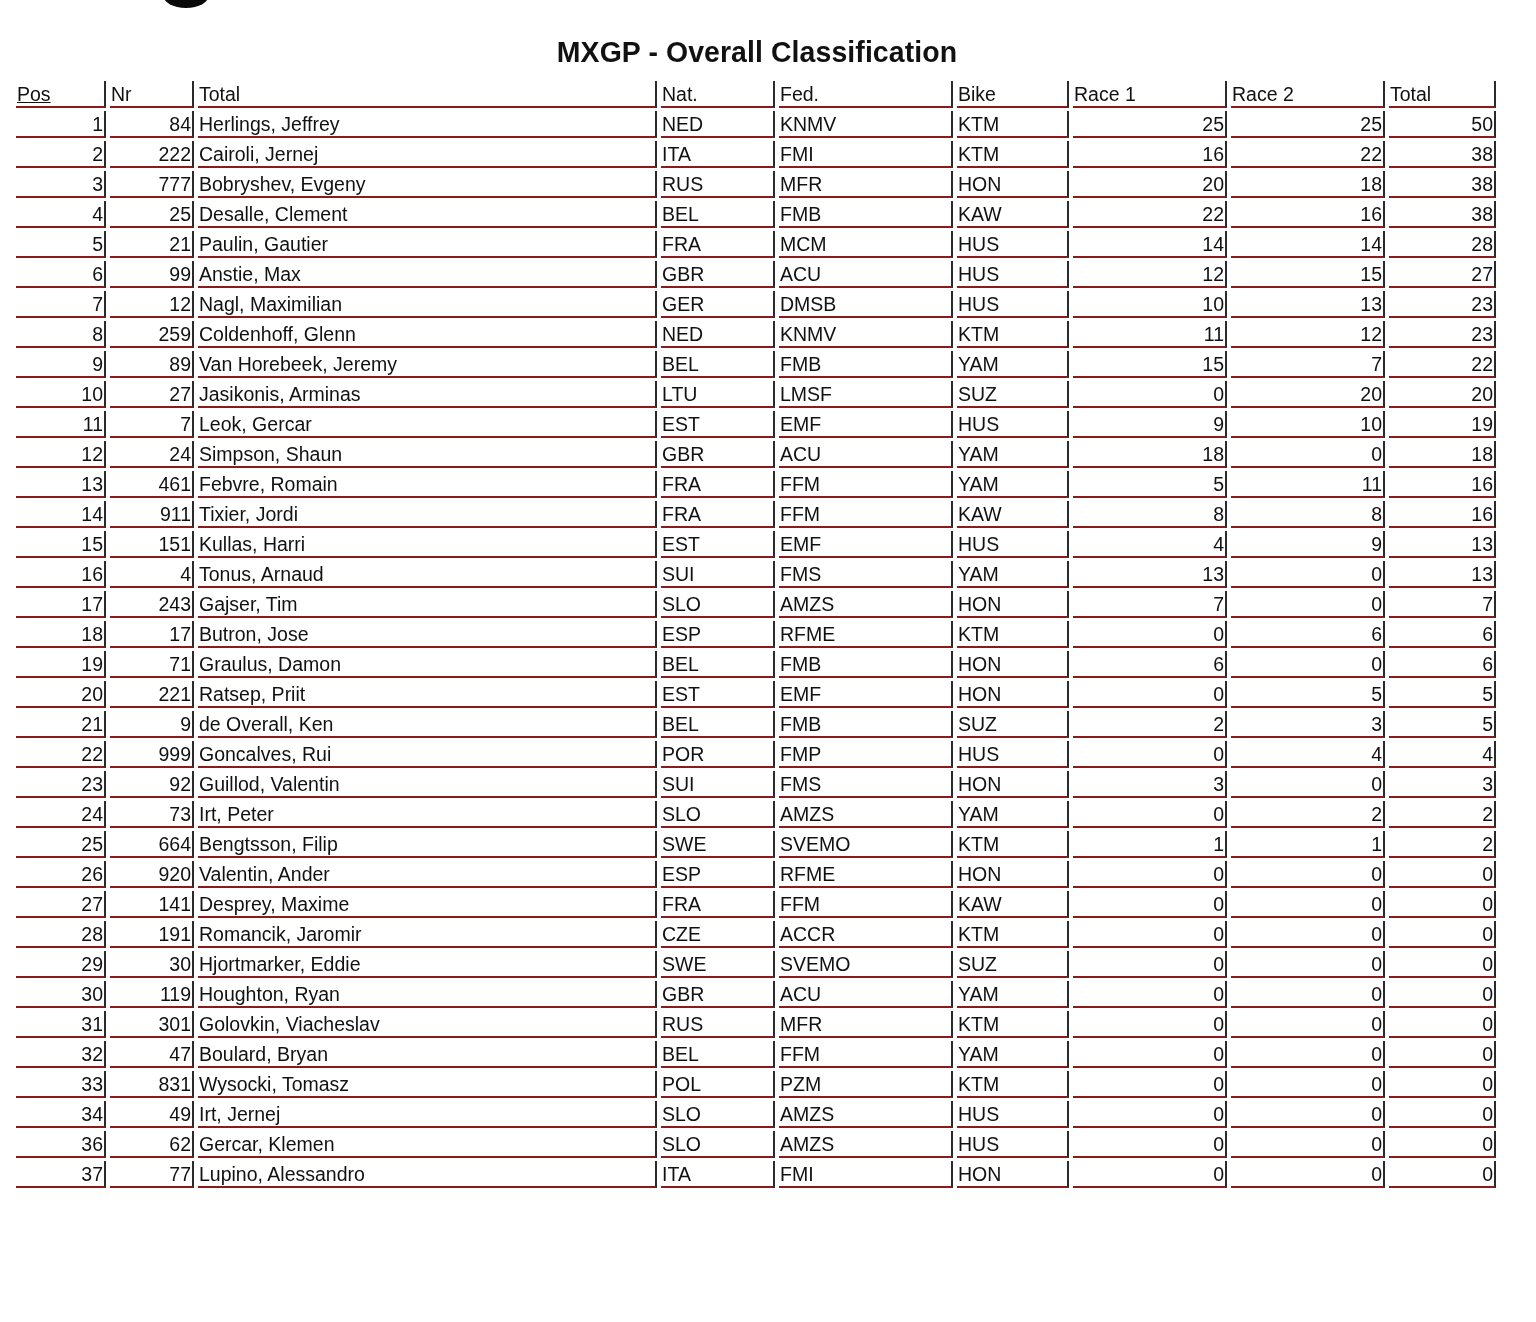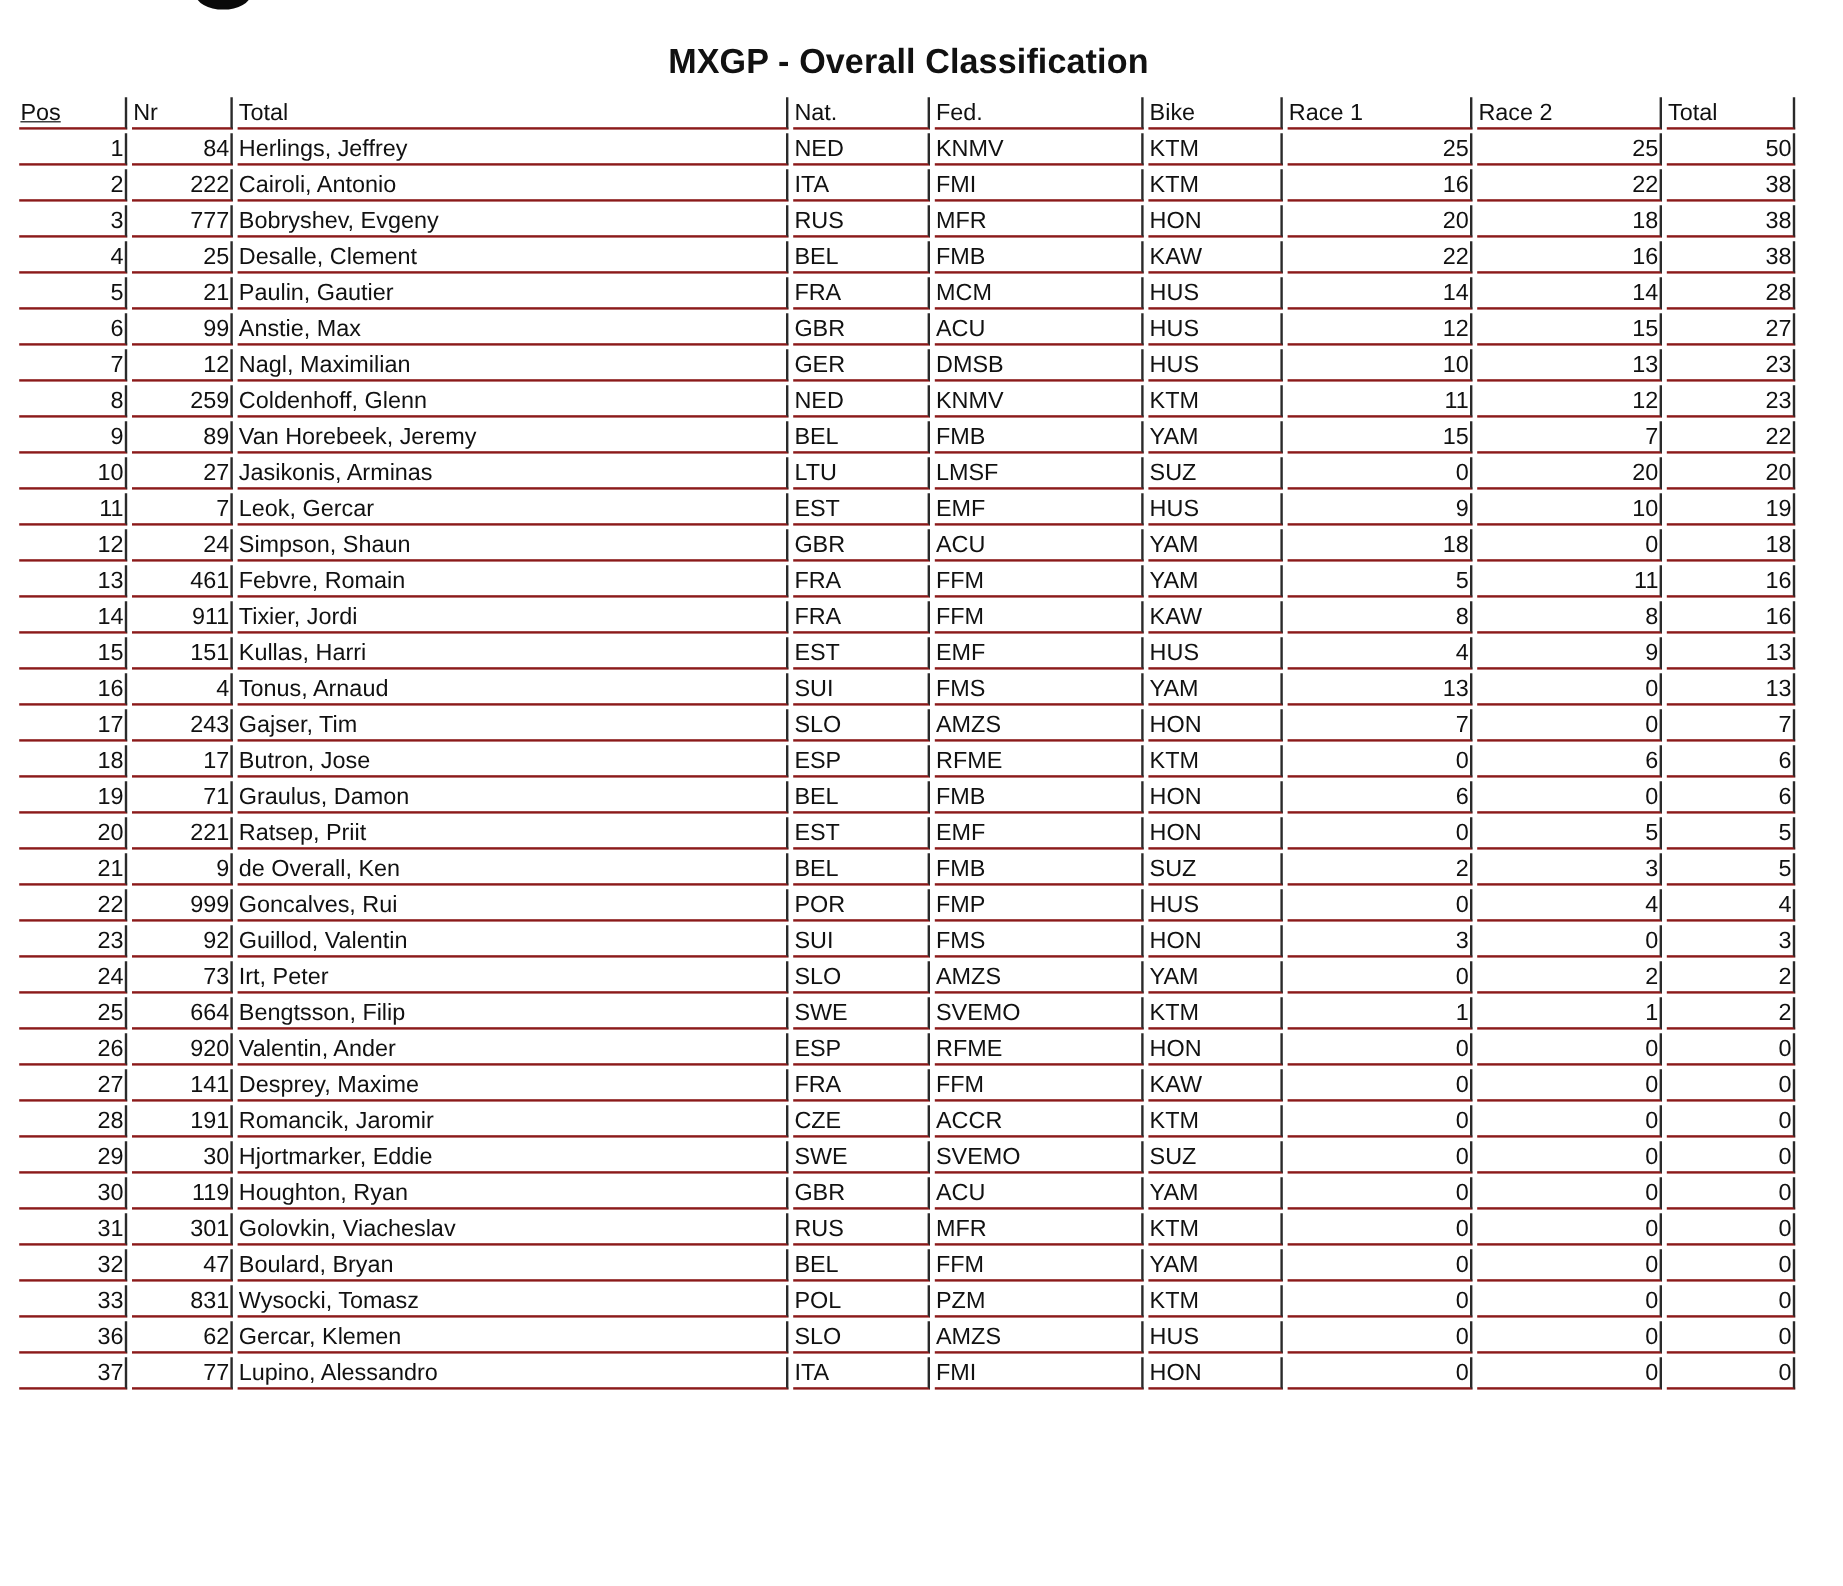--- a/index.html
+++ b/index.html
@@ -113,21 +113,21 @@
         <td class="txt">NED</td>
         <td class="txt">KNMV</td>
         <td class="txt">KTM</td>
         <td class="num">25</td>
         <td class="num">25</td>
         <td class="num">50</td>
       </tr>
       <tr>
         <td class="num">2</td>
         <td class="num">222</td>
-        <td class="txt">Cairoli, Antonio</td>
+        <td class="txt">Cairoli, Jernej</td>
         <td class="txt">ITA</td>
         <td class="txt">FMI</td>
         <td class="txt">KTM</td>
         <td class="num">16</td>
         <td class="num">22</td>
         <td class="num">38</td>
       </tr>
       <tr>
         <td class="num">3</td>
         <td class="num">777</td>
@@ -463,20 +463,31 @@
         <td class="num">831</td>
         <td class="txt">Wysocki, Tomasz</td>
         <td class="txt">POL</td>
         <td class="txt">PZM</td>
         <td class="txt">KTM</td>
         <td class="num">0</td>
         <td class="num">0</td>
         <td class="num">0</td>
       </tr>
       <tr>
+        <td class="num">34</td>
+        <td class="num">49</td>
+        <td class="txt">Irt, Jernej</td>
+        <td class="txt">SLO</td>
+        <td class="txt">AMZS</td>
+        <td class="txt">HUS</td>
+        <td class="num">0</td>
+        <td class="num">0</td>
+        <td class="num">0</td>
+      </tr>
+      <tr>
         <td class="num">36</td>
         <td class="num">62</td>
         <td class="txt">Gercar, Klemen</td>
         <td class="txt">SLO</td>
         <td class="txt">AMZS</td>
         <td class="txt">HUS</td>
         <td class="num">0</td>
         <td class="num">0</td>
         <td class="num">0</td>
       </tr>

